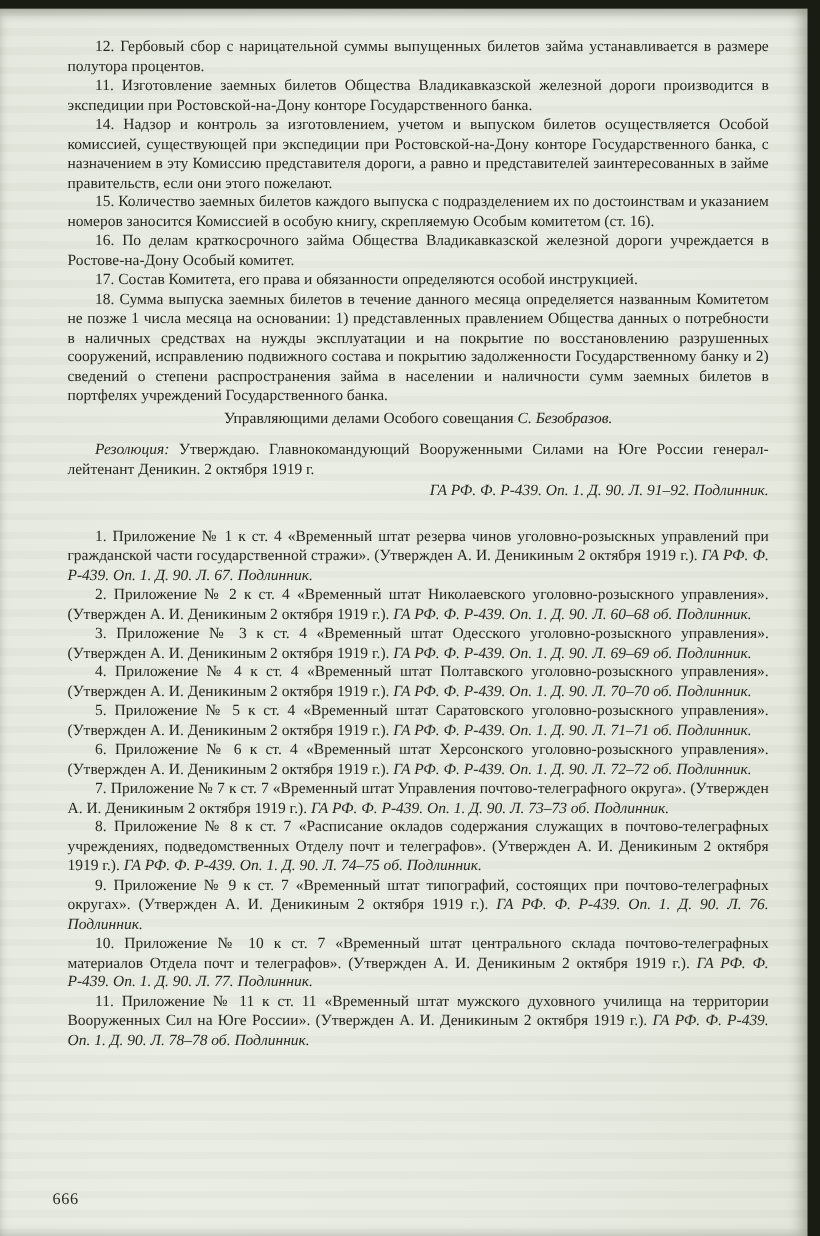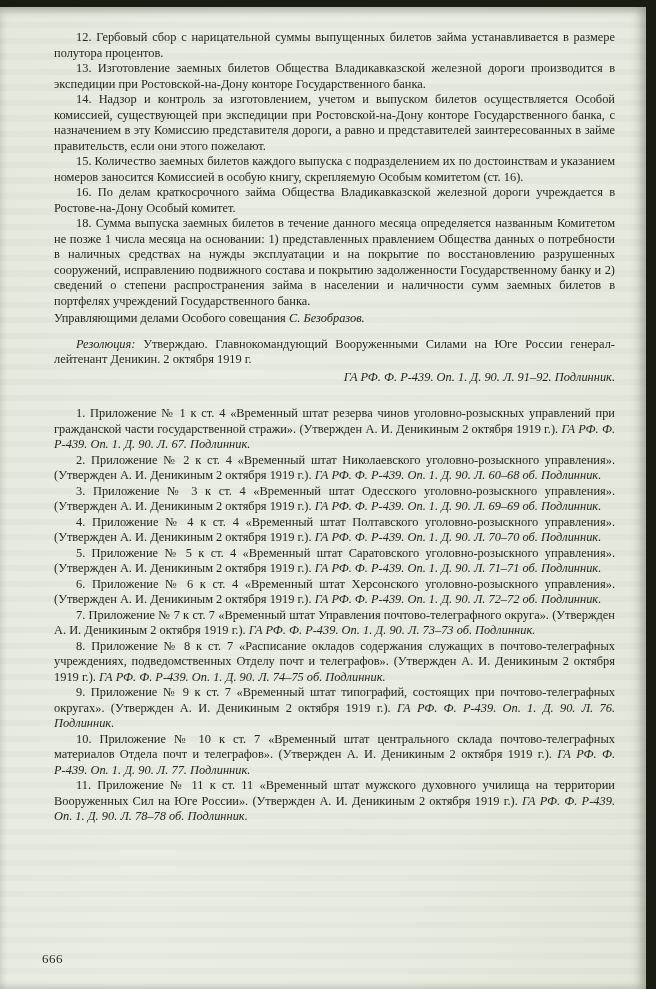--- a/index.html
+++ b/index.html
@@ -36,21 +36,21 @@
     font-size:12.4px;
     line-height:15.5px;
   }
   .para{
     margin:0;
     text-align:justify;
     text-indent:22px;
   }
   .sig{
     margin:2px 0 1px;
-    text-align:left;
+    text-align:center;
   }
   .res{margin-top:10px;}
   .archive{
     margin:2px 0 4px;
     text-align:right;
     text-indent:0;
     font-style:italic;
   }
   .notes{margin-top:21px;}
   .italic{font-style:italic;}
@@ -63,24 +63,25 @@
   }
 </style>
 </head>
 <body>
 
 <div class="scan">
   <div class="page">
     <div class="content">
 
       <p class="para">12. Гербовый сбор с нарицательной суммы выпущенных билетов займа устанавливается в размере полутора процентов.</p>
-      <p class="para">13. Изготовление заемных билетов Общества Владикавказской железной дороги производится в экспедиции при Ростовской-на-Дону конторе Государственного банка.</p>
+      <p class="para">11. Изготовление заемных билетов Общества Владикавказской железной дороги производится в экспедиции при Ростовской-на-Дону конторе Государственного банка.</p>
       <p class="para">14. Надзор и контроль за изготовлением, учетом и выпуском билетов осуществляется Особой комиссией, существующей при экспедиции при Ростовской-на-Дону конторе Государственного банка, с назначением в эту Комиссию представителя дороги, а равно и представителей заинтересованных в займе правительств, если они этого пожелают.</p>
       <p class="para">15. Количество заемных билетов каждого выпуска с подразделением их по достоинствам и указанием номеров заносится Комиссией в особую книгу, скрепляемую Особым комитетом (ст. 16).</p>
       <p class="para">16. По делам краткосрочного займа Общества Владикавказской железной дороги учреждается в Ростове-на-Дону Особый комитет.</p>
+      <p class="para">17. Состав Комитета, его права и обязанности определяются особой инструкцией.</p>
       <p class="para">18. Сумма выпуска заемных билетов в течение данного месяца определяется названным Комитетом не позже 1 числа месяца на основании: 1) представленных правлением Общества данных о потребности в наличных средствах на нужды эксплуатации и на покрытие по восстановлению разрушенных сооружений, исправлению подвижного состава и покрытию задолженности Государственному банку и 2) сведений о степени распространения займа в населении и наличности сумм заемных билетов в портфелях учреждений Государственного банка.</p>
 
       <p class="sig"><span>Управляющими делами Особого совещания </span><span class="italic">С. Безобразов.</span></p>
 
       <p class="para res"><span class="italic">Резолюция:</span><span> Утверждаю. Главнокомандующий Вооруженными Силами на Юге России генерал-лейтенант Деникин. 2 октября 1919 г.</span></p>
 
       <p class="archive">ГА РФ. Ф. Р-439. Оп. 1. Д. 90. Л. 91–92. Подлинник.</p>
 
       <div class="notes">
         <p class="para"><span>1. Приложение № 1 к ст. 4 «Временный штат резерва чинов уголовно-розыскных управлений при гражданской части государственной стражи». (Утвержден А. И. Деникиным 2 октября 1919 г.).</span> <span class="italic">ГА РФ. Ф. Р-439. Оп. 1. Д. 90. Л. 67. Подлинник.</span></p>

